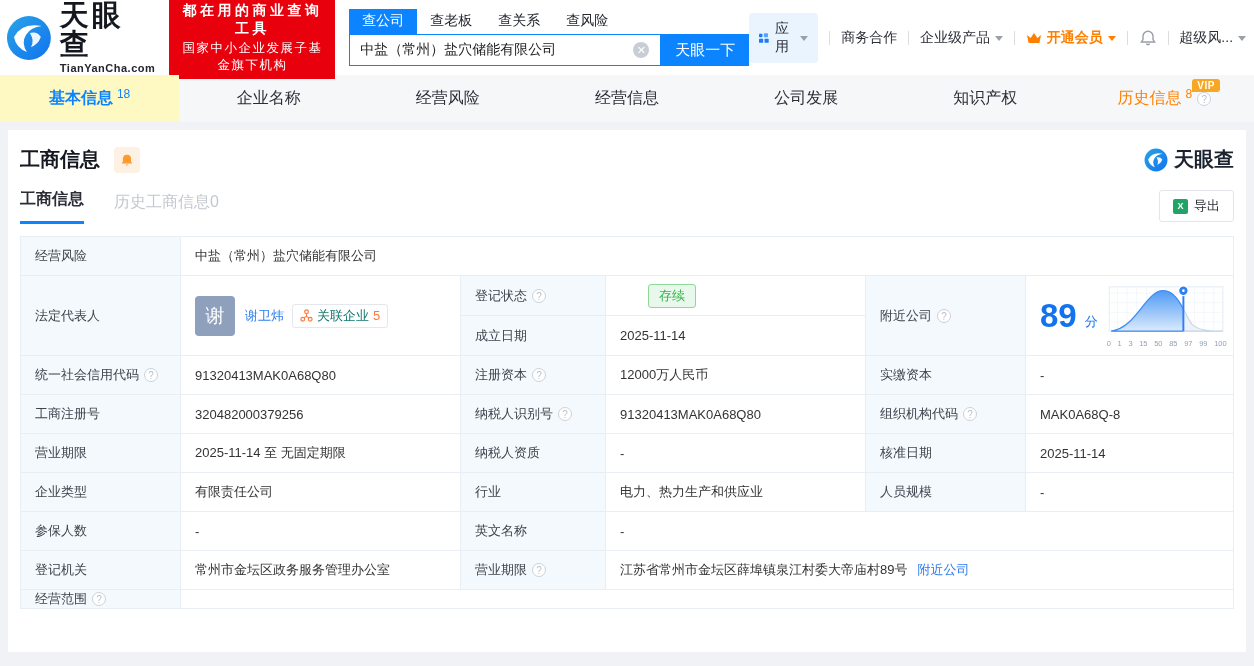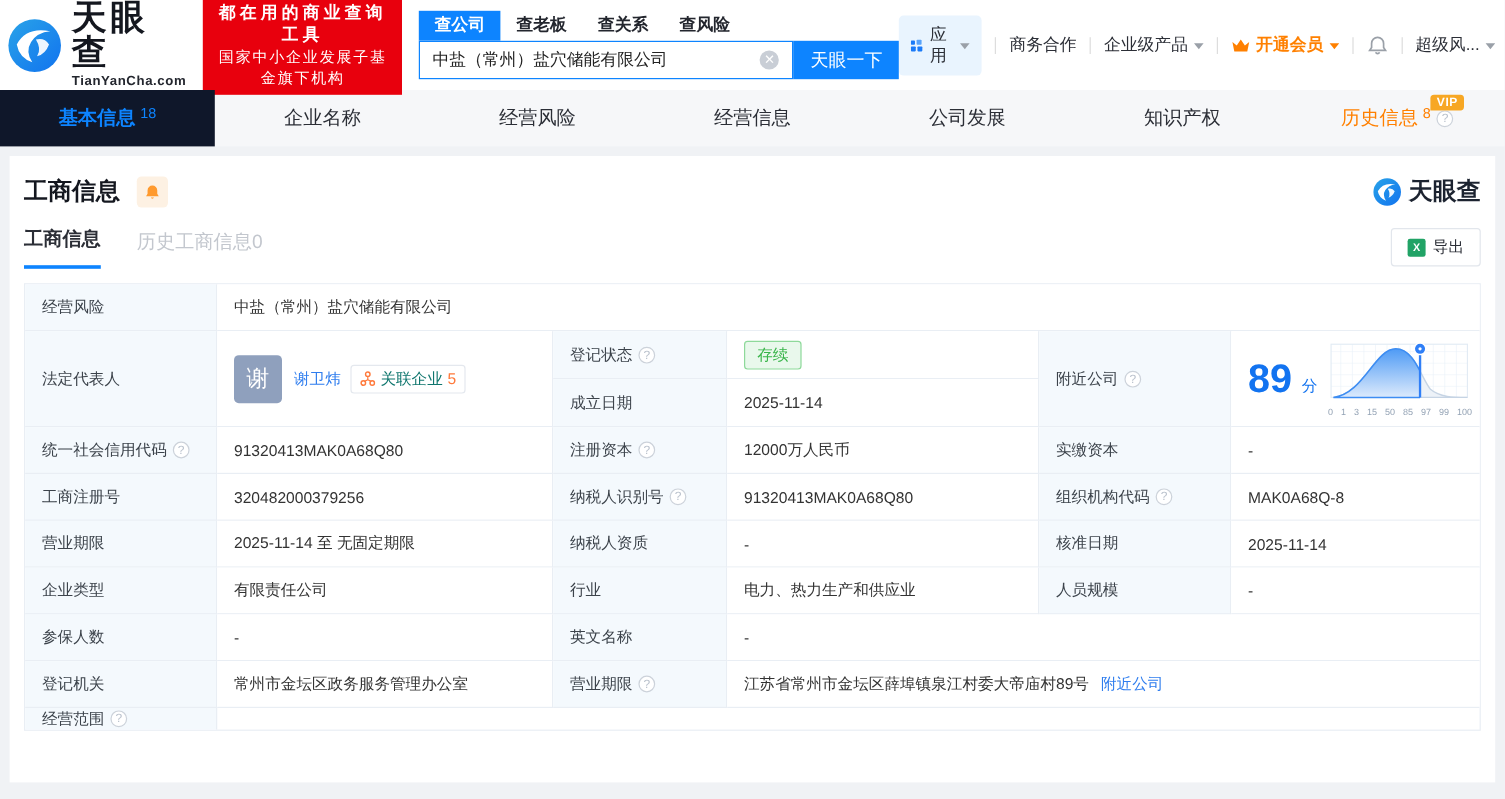--- a/index.html
+++ b/index.html
@@ -11,42 +11,42 @@
   .hdr { height:75px; background:#fff; display:flex; align-items:center; padding-left:6px; }
   .logo { display:flex; align-items:center; gap:8px; cursor:pointer; }
   .logo-txt .brand { font-size:29px; font-weight:700; color:#14171f; letter-spacing:3px; line-height:1; }
   .logo-txt .dom { font-size:11px; font-weight:700; color:#23262e; letter-spacing:.5px; margin-top:3px; }
   .slogan { margin-left:14px; background:#e8000d; color:#fff; padding:5px 9px; text-align:center; }
   .slogan .l1 { font-size:14px; font-weight:700; letter-spacing:3.5px; }
   .slogan .l2 { font-size:12.5px; letter-spacing:1.5px; margin-top:2px; }
 
   .search { margin-left:14px; }
   .stabs { display:flex; }
-  .stab { font-size:14px; color:#23262e; padding:3px 13px 4px; cursor:pointer;font-weight:bold; }
+  .stab { font-size:14px; color:#23262e; padding:3px 13px 4px; cursor:pointer; }
   .stab.on { background:#0d84ff; color:#fff; }
   .srow { display:flex; position:relative; }
   .sinput { width:312px; height:32px; border:1px solid #0d84ff; padding:0 32px 0 10px;
     font-size:14px; color:#222; outline:none; font-family:inherit; }
   .sclear { position:absolute; left:284px; top:8px; width:16px; height:16px; border-radius:50%;
     background:#c9ced6; color:#fff; font-size:11px; line-height:16px; text-align:center; cursor:pointer; }
   .sbtn { width:88px; height:32px; background:#0d84ff; color:#fff; border:none; font-size:15px;
     cursor:pointer; font-family:inherit; }
 
   .tmenu { margin-left:auto; margin-right:8px; display:flex; align-items:center; gap:11px; font-size:14px; color:#2b2e36; }
   .apps { display:flex; align-items:center; gap:6px; background:#e9f4fe; border-radius:4px; padding:7px 10px; cursor:pointer; }
   .sep { width:1px; height:14px; background:#ddd; }
   .mitem { display:flex; align-items:center; gap:5px; cursor:pointer; white-space:nowrap; }
   .vip-m { color:#ff8000; font-weight:700;text-align:right; }
   .caret { width:0; height:0; border-left:4px solid transparent; border-right:4px solid transparent; border-top:5px solid #9aa0a8; margin-top:2px; }
   .caret.or { border-top-color:#ff8000; }
 
   
   .nav { height:47px; background:#f6f7f9; display:flex; }
   .ntab { flex:1; display:flex; align-items:center; justify-content:center; font-size:16px; color:#2b2e36; cursor:pointer; position:relative; }
-  .ntab.on { background:#0f172a; color:#0d84ff; font-weight:700; }
+  .ntab.on { background:#fef9c3; color:#0d84ff; font-weight:700; }
   .ncnt { font-size:12px; margin-left:4px; position:relative; top:-5px; font-weight:400; }
   .ntab.hist { color:#ff8000; }
   .vipbadge { position:absolute; top:4px; right:34px; background:#f7a724; color:#fff; font-size:10px;
     font-weight:700; padding:1px 5px; border-radius:3px 3px 3px 0; letter-spacing:.5px; }
   .qi { display:inline-block; width:14px; height:14px; border:1px solid #ccd2da; border-radius:50%;
     color:#b9c1cc; font-size:10px; line-height:13px; text-align:center; margin-left:5px; background:#fff; }
 
   
   .card { margin:8px 8px 0; background:#fff; padding:16px 12px 12px; height:522px; }
   .sec1 { display:flex; align-items:center; }
@@ -75,21 +75,21 @@
   .nb { border-bottom:none; }
   .dash { color:#333; }
   .link { color:#2f7dee; cursor:pointer; text-decoration:none; }
   .avatar { width:40px; height:40px; border-radius:4px; background:#8fa0bd; color:#fff; font-size:19px;
     display:flex; align-items:center; justify-content:center; margin-right:10px; }
   .rel { display:inline-flex; align-items:center; gap:4px; border:1px solid #e4e8ee; border-radius:3px;
     padding:2px 7px; margin-left:8px; cursor:pointer; background:#fff; }
   .rel .rl { color:#0f766e; font-size:13px; }
   .rel .rc { color:#ff7a3c; font-size:13px; }
   .badge-g { display:inline-block; padding:2px 10px; color:#39b54a; background:#e9f8ec;
-    border:1px solid #8ed99a; border-radius:3px; font-size:13px; }
+    border:1px solid #8ed99a; border-radius:3px; font-size:13px;margin-left:28px; }
   .score-cell { gap:8px; padding-right:8px; }
   .score-n { font-size:33px; font-weight:700; color:#1273f0; line-height:1; }
   .score-u { font-size:13px; color:#1273f0; margin-top:12px; }
   .chartbox { margin-left:auto; width:122px; }
   .ticks { display:flex; justify-content:space-between; font-size:7.5px; color:#93a2b4; padding:0 1px; margin-top:1px; }
   .scope { display:block; padding:8px 14px; line-height:23px; }
 </style>
 </head>
 <body>
 

